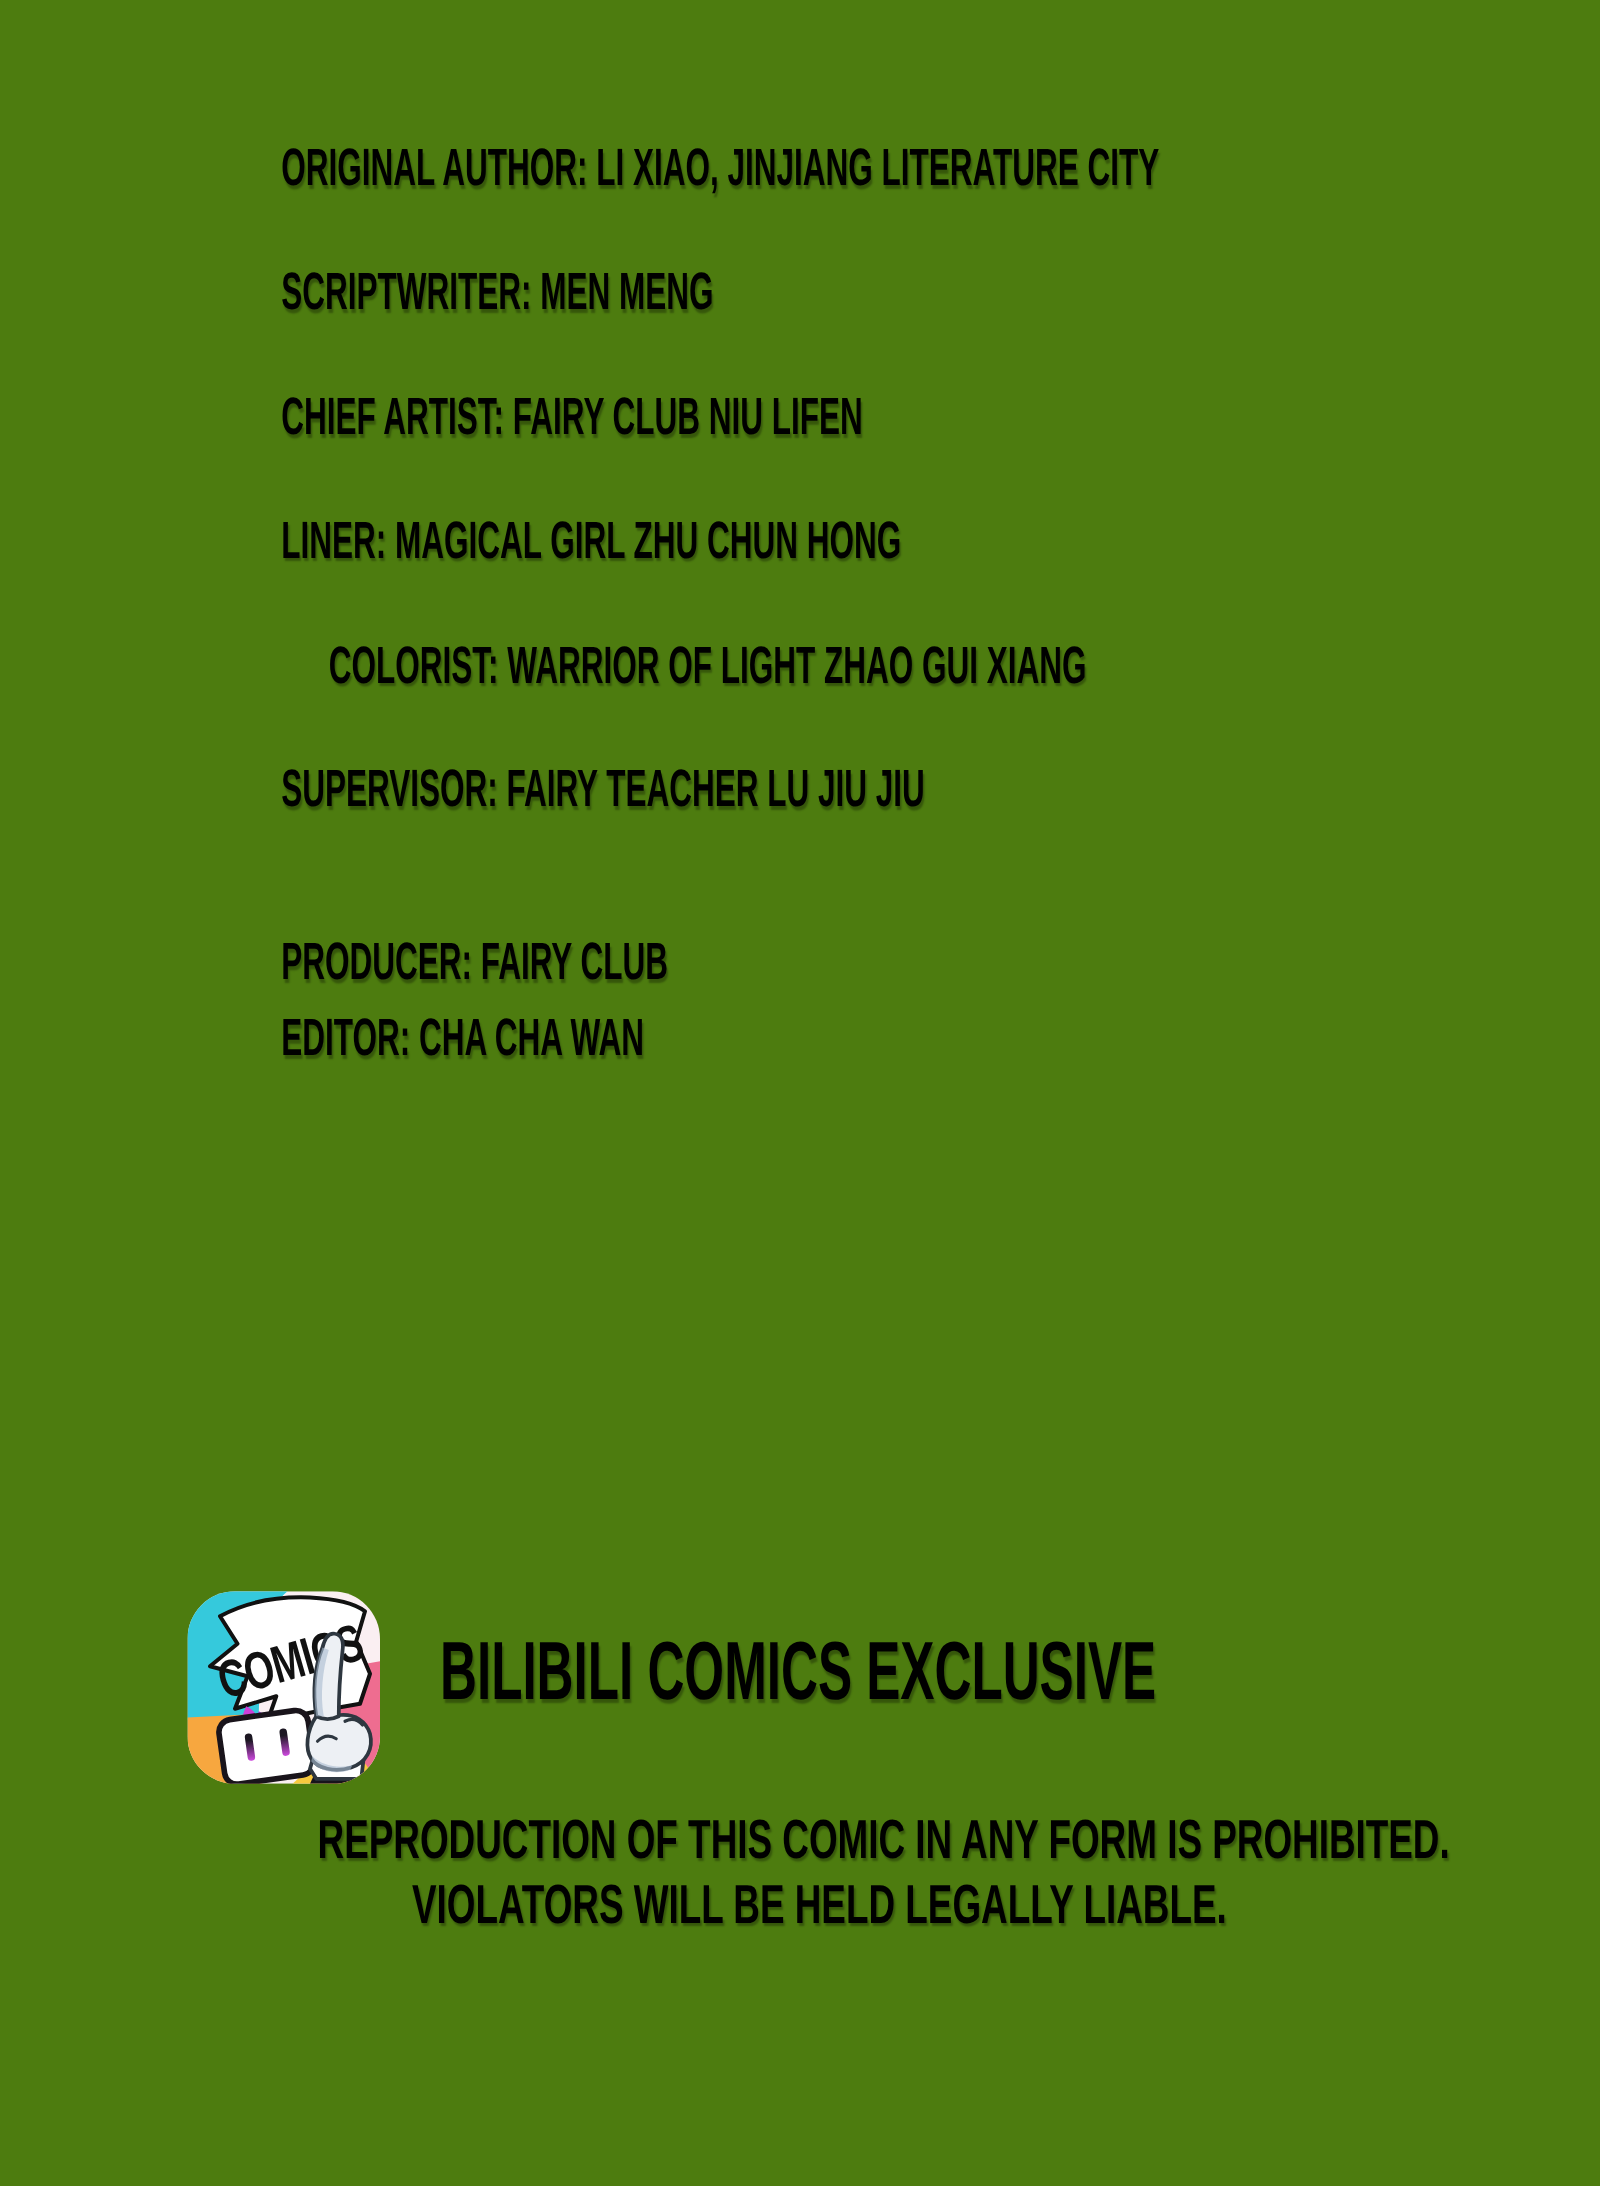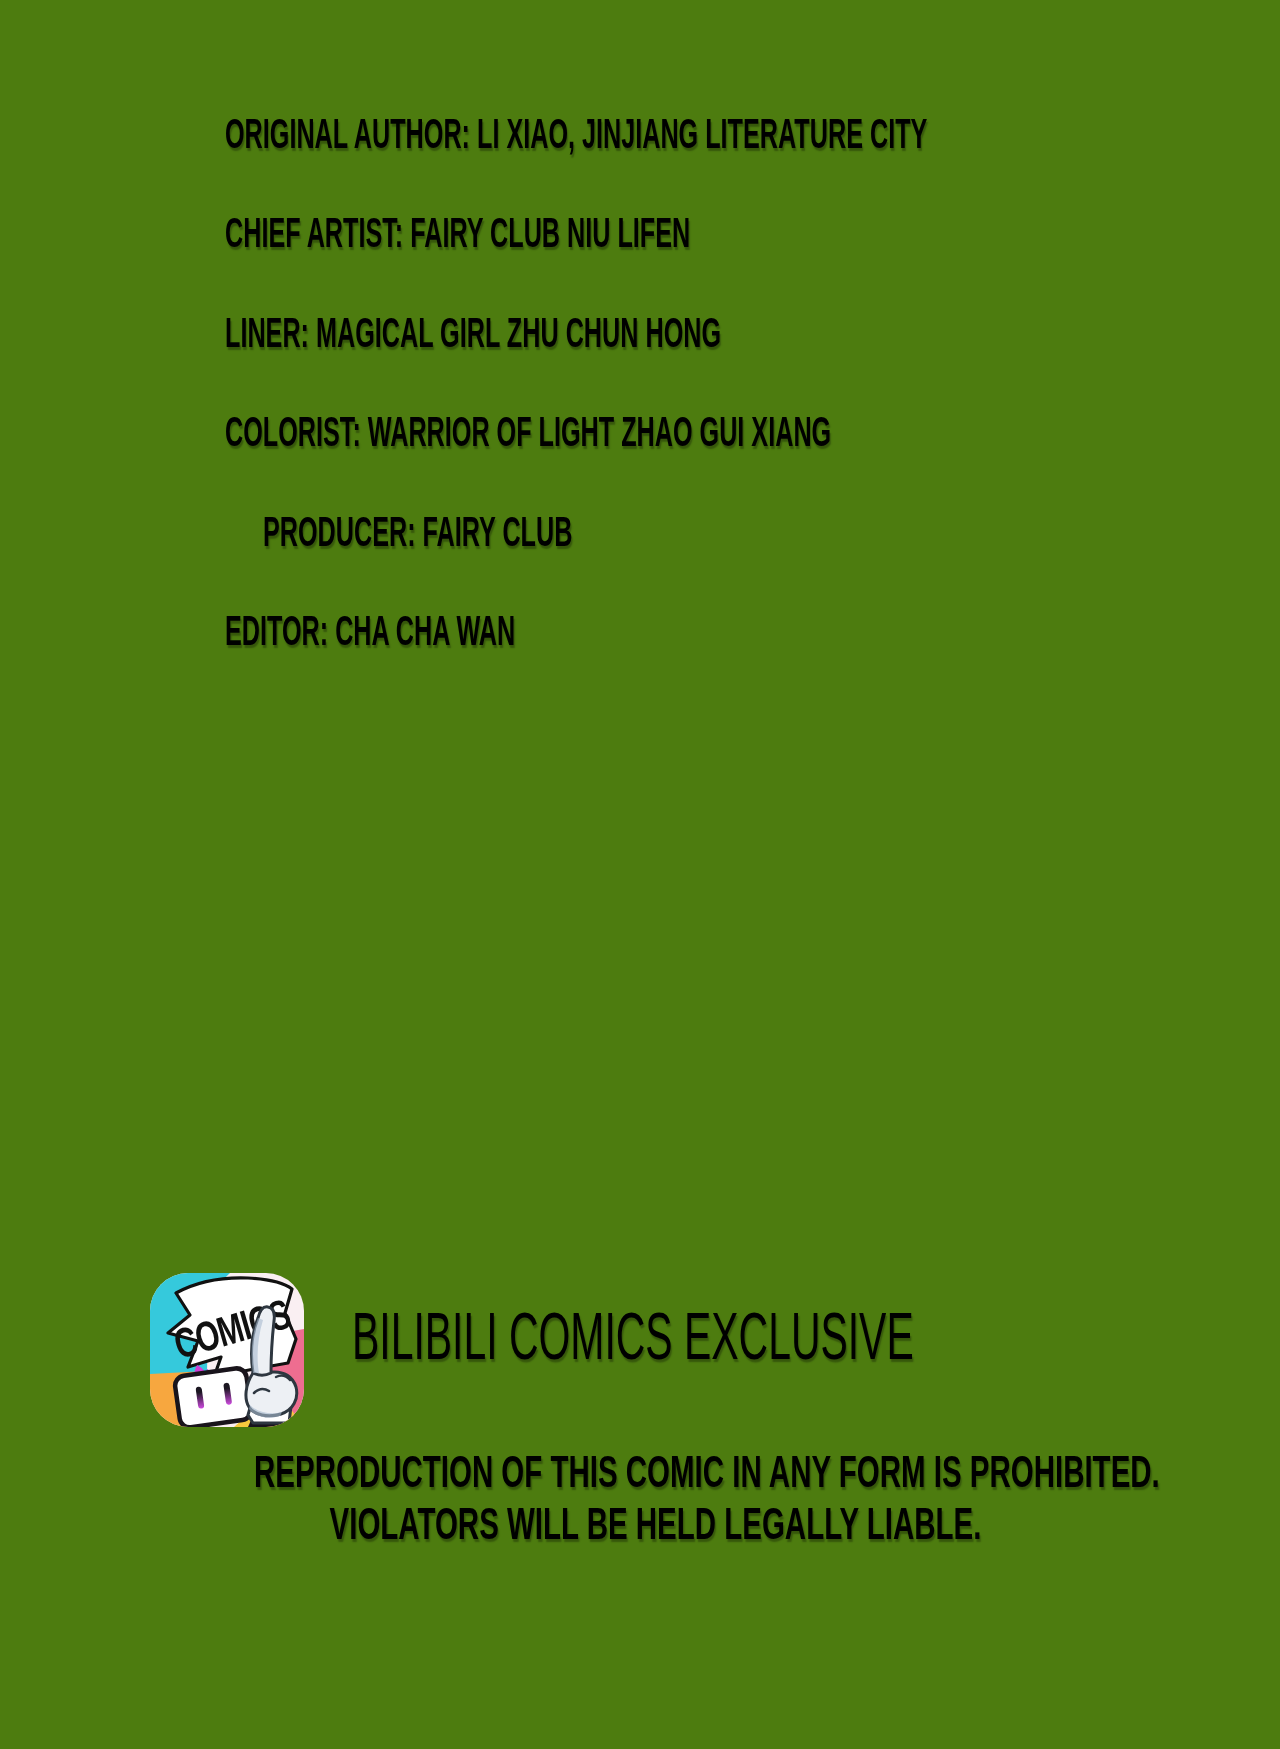--- a/index.html
+++ b/index.html
@@ -39,21 +39,21 @@
   
   #app-icon{
     position:absolute;
     left:150px;top:1273px;
     width:154px;height:154px;
   }
   #exclusive{
     position:absolute;
     left:352px;top:1303px;
     font-size:66px;line-height:66px;
-    font-weight:400;white-space:nowrap;
+    font-weight:700;white-space:nowrap;
   }
   #exclusive>span{
     display:inline-block;
     transform:scaleX(0.62);
     transform-origin:left center;
     text-shadow:2px 3px 2px rgba(0,0,0,0.30);
   }
   #warning{
     position:absolute;
     left:0;top:1446px;width:1280px;
@@ -71,27 +71,33 @@
 </style>
 </head>
 <body>
 
 <div id="page">
 
   <div class="credit-line">
     <span>ORIGINAL AUTHOR: LI XIAO, JINJIANG LITERATURE CITY</span>
   </div>
   <div class="credit-line">
+    <span>SCRIPTWRITER: MEN MENG</span>
+  </div>
+  <div class="credit-line">
     <span>CHIEF ARTIST: FAIRY CLUB NIU LIFEN</span>
   </div>
   <div class="credit-line">
     <span>LINER: MAGICAL GIRL ZHU CHUN HONG</span>
   </div>
   <div class="credit-line">
     <span>COLORIST: WARRIOR OF LIGHT ZHAO GUI XIANG</span>
+  </div>
+  <div class="credit-line">
+    <span>SUPERVISOR: FAIRY TEACHER LU JIU JIU</span>
   </div>
   <div class="credit-line">
     <span>PRODUCER: FAIRY CLUB</span>
   </div>
   <div class="credit-line">
     <span>EDITOR: CHA CHA WAN</span>
   </div>
 
   <svg id="app-icon" viewBox="0 0 154 154" xmlns="http://www.w3.org/2000/svg">
     <defs>

